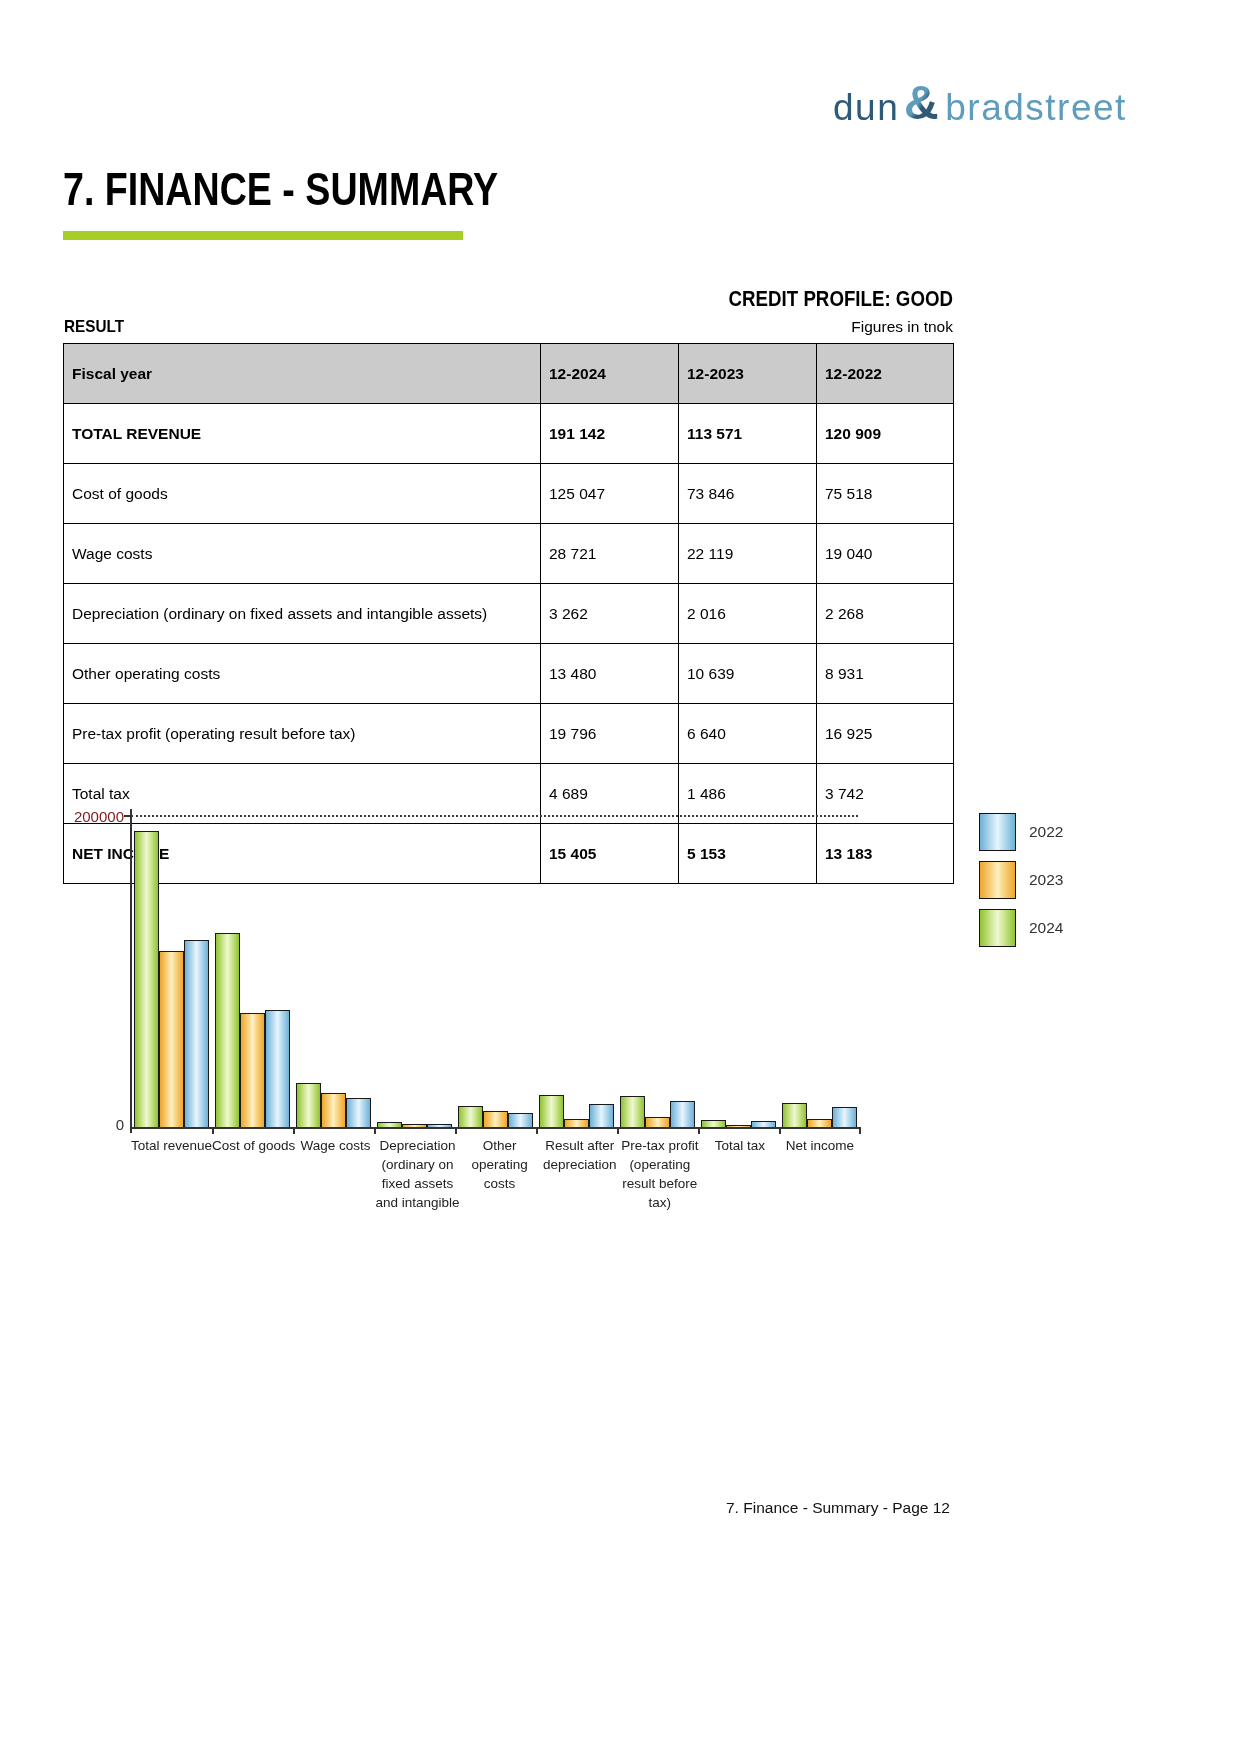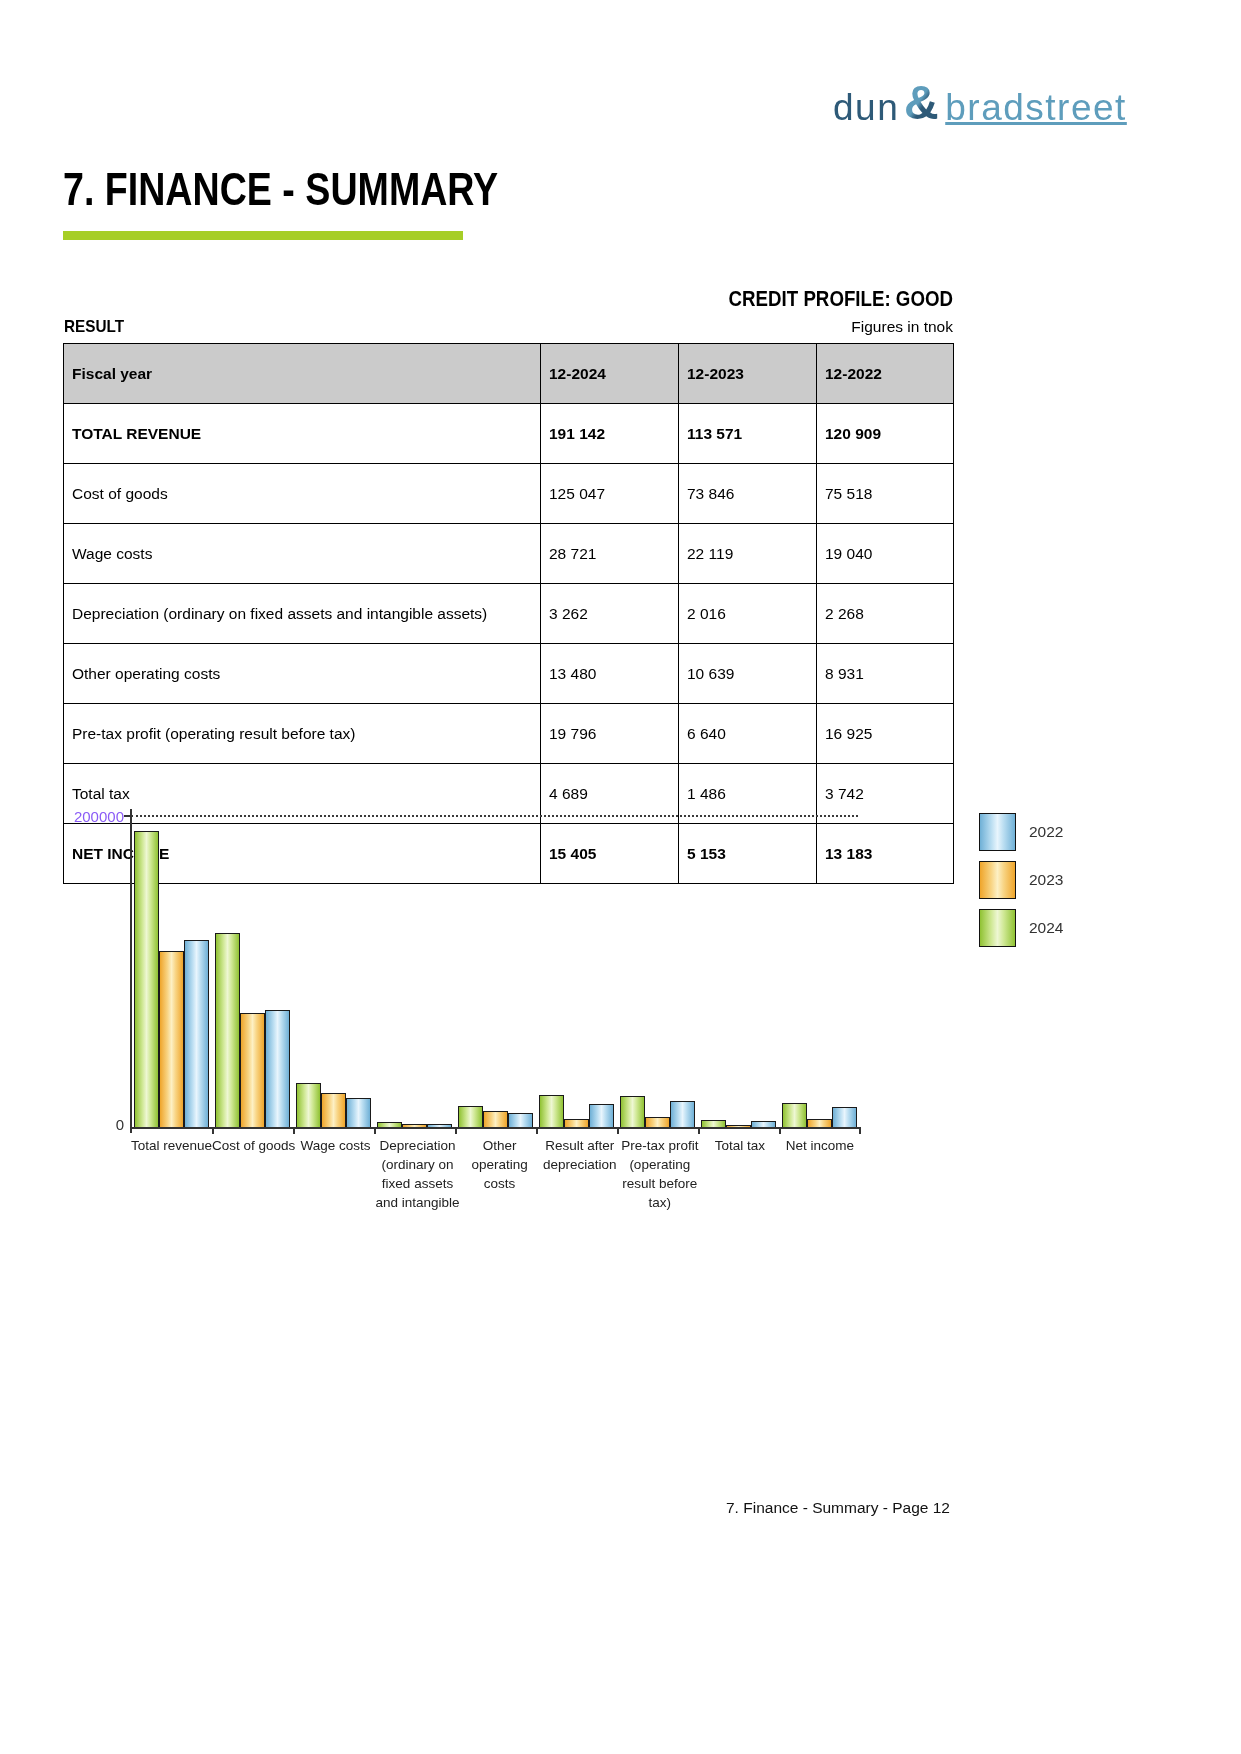--- a/index.html
+++ b/index.html
@@ -4,21 +4,21 @@
 <style>
   html,body { margin:0; padding:0; background:#fff; }
   .page {
     position:relative; width:1241px; height:1754px; background:#ffffff;
     font-family:"Liberation Sans", sans-serif; color:#000; overflow:hidden;
   }
 
   
   .logo { position:absolute; top:79px; left:833px; white-space:nowrap; font-size:37px; letter-spacing:1.5px; }
   .logo .dun  { color:#2e5a78; }
-  .logo .brad { color:#5e9dbc;text-decoration:underline; }
+  .logo .brad { color:#5e9dbc; }
   .logo svg { vertical-align:-9px; margin:0 1px; }
 
   
   .title { position:absolute; left:63px; top:161px; font-size:47px; font-weight:bold;
            letter-spacing:0px; white-space:nowrap; transform:scaleX(0.8); transform-origin:left top; }
   .title-underline { position:absolute; left:63px; top:231px; width:400px; height:9px; }
   .credit { position:absolute; top:286px; right:288px; font-size:22px; font-weight:bold;
             white-space:nowrap; transform:scaleX(0.85); transform-origin:right top; }
   .result-label { position:absolute; left:64px; top:317px; font-size:17px; font-weight:bold;
                   transform:scaleX(0.9); transform-origin:left top; }
@@ -27,21 +27,21 @@
   
   .table-wrap { position:absolute; left:63px; top:343px; width:890px; }
   table { border-collapse:collapse; width:100%; font-size:15.5px; table-layout:fixed; }
   th, td { border:1.6px solid #000; padding:18px 8px; height:23px; overflow:hidden; white-space:nowrap; }
   thead th { background:#cbcbcb; font-weight:bold; }
   th.lbl, td.lbl { text-align:left; }
   th.num, td.num { text-align:left; }
   tr.bold td { font-weight:bold; }
 
   
-  .ylab-max { position:absolute; left:58px; top:808px; width:66px; text-align:right; font-size:15px; color:#8b5cf6; }
+  .ylab-max { position:absolute; left:58px; top:808px; width:66px; text-align:right; font-size:15px; color:#7f1d1d; }
   .ylab-zero{ position:absolute; left:92px; top:1116px; width:32px; text-align:right; font-size:15px; color:#333; }
   .gridline { position:absolute; left:131px; top:815px; width:727px; height:0; border-top:2px dotted #3a3a3a; }
   .ytick    { position:absolute; left:124px; top:815px; width:7px; height:0; border-top:2px solid #333; }
   .yaxis    { position:absolute; left:130px; top:809px; width:0; height:324px; border-left:2px solid #333; }
   .baseline { position:absolute; left:130px; top:1127px; width:731px; height:0; border-top:2px solid #333; }
   .groups   { position:absolute; left:131px; top:817px; width:729px; height:310px; display:flex; }
   .group    { flex:1; display:flex; align-items:flex-end; justify-content:center; }
   .bar      { width:25px; box-sizing:border-box; border:1px solid #1a1a1a; border-bottom:none; }
   .xtick    { position:absolute; top:1128px; height:6px; width:0; border-left:2px solid #333; }
   .xlabels  { position:absolute; left:131px; top:1136px; width:729px; display:flex; }

